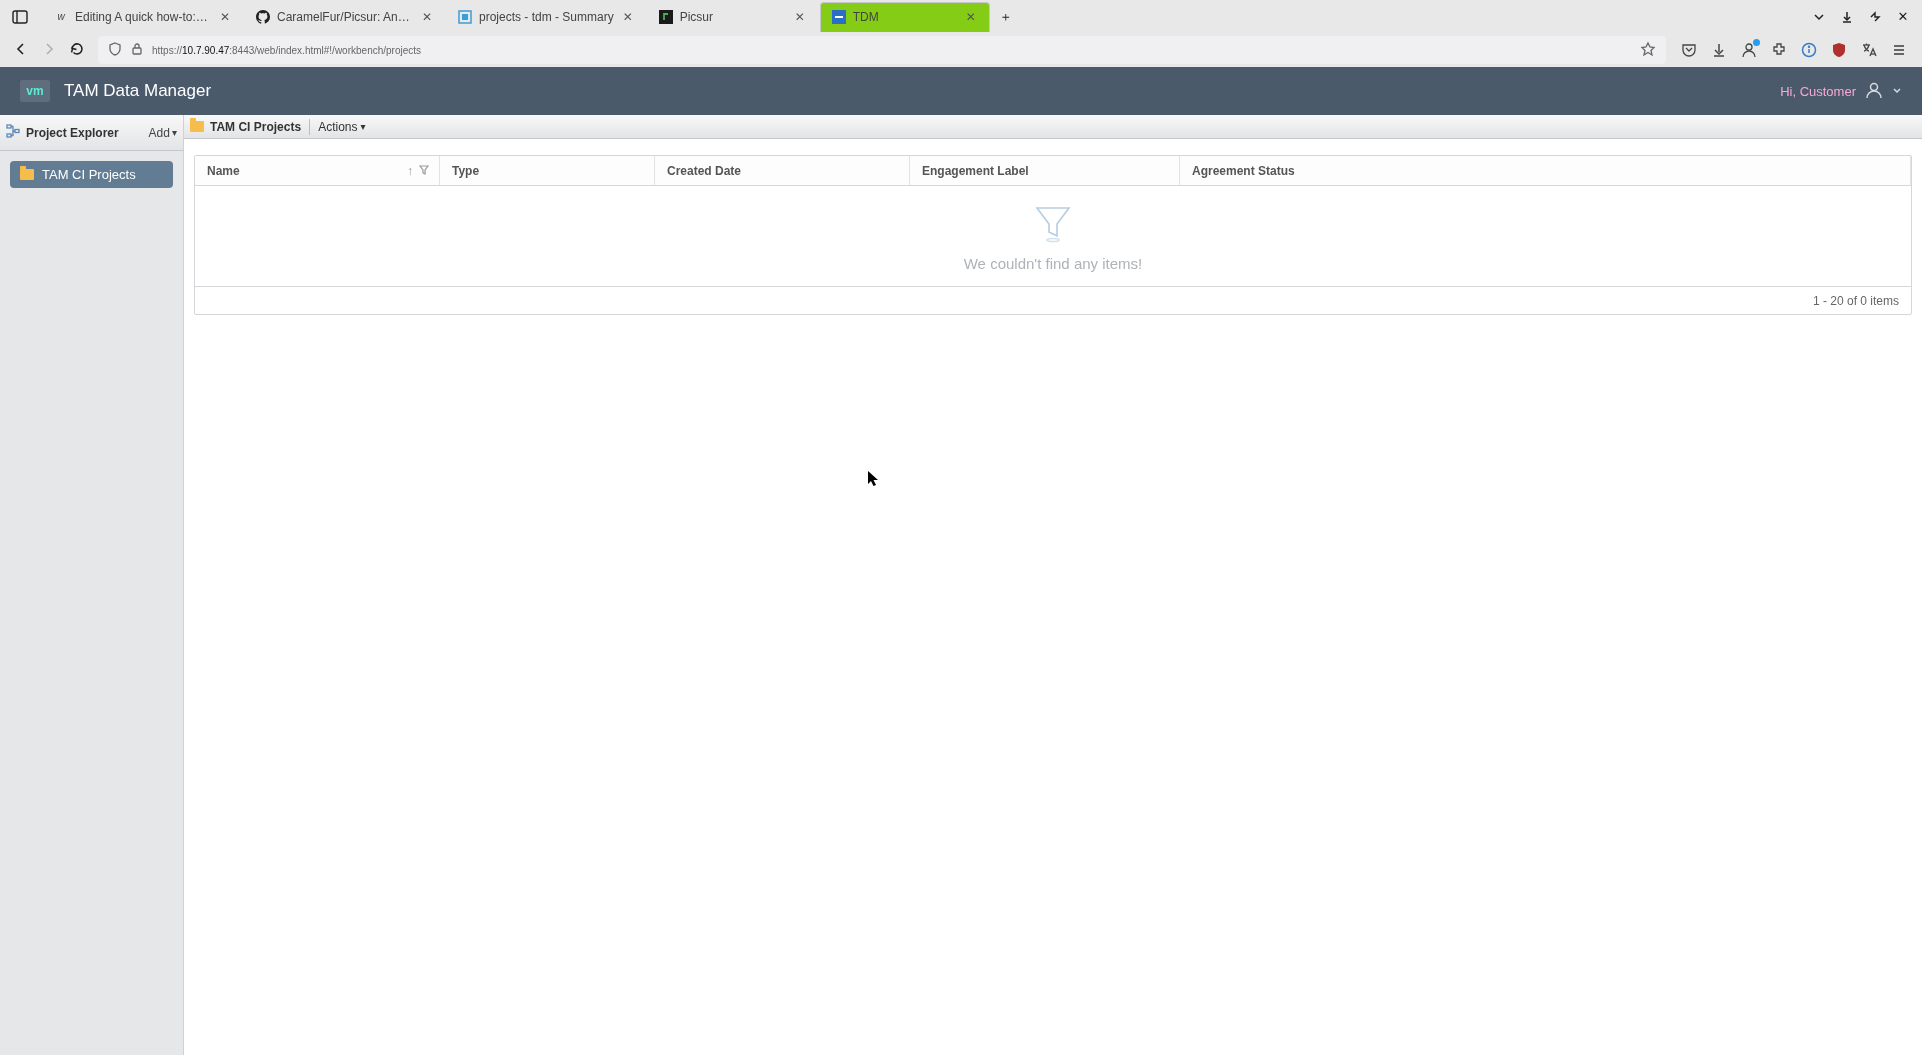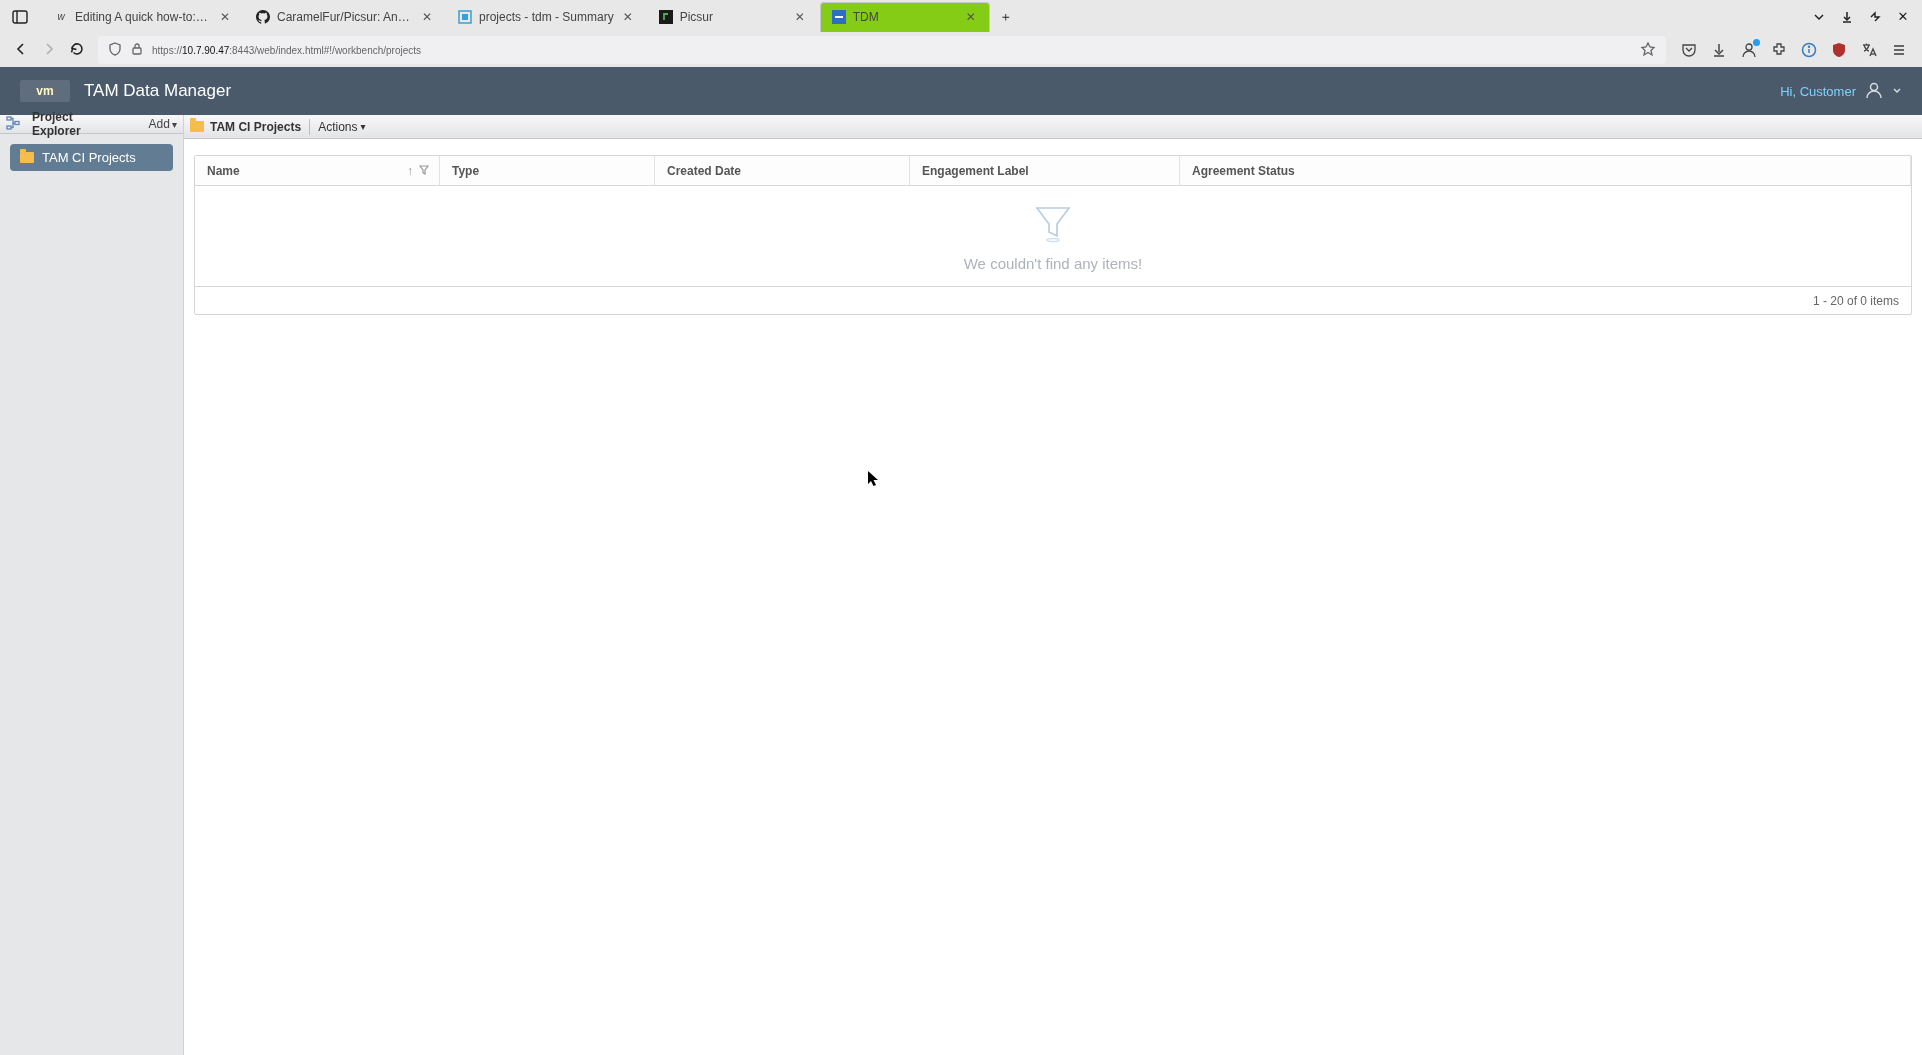--- a/index.html
+++ b/index.html
@@ -62,39 +62,39 @@
     .ext-icons { display:flex; gap:12px; align-items:center; padding: 0 6px;}
     .ext-icons span { width:18px; height:18px; display:flex; align-items:center; justify-content:center; color:#444;}
     
     .app-header {
       height: 48px; background: #4a5a6b;
       color: #fff; display:flex; align-items:center;
       padding: 0 20px; justify-content: space-between;
     }
     .logo-side { display:flex; align-items:center; gap: 14px;}
     .logo-badge {
-      width: 50px; height: 22px; background: #5f6d7d; color:#fef9c3;
+      width: 30px; height: 22px; background: #5f6d7d; color:#5eead4;
       display:flex; align-items:center; justify-content:center; font-weight:bold; font-size:12px;
       border-radius:2px;
     }
     .app-title { font-size: 17px; font-weight: 400; }
-    .user-side { display:flex; align-items:center; gap:8px; color:#7dd3fc;}
+    .user-side { display:flex; align-items:center; gap:8px; color:#f9a8d4;}
     .user-icon svg { stroke: #d6dbe0; }
     
     .body-row { display:flex; height: calc(100vh - 33px - 34px - 48px); }
     .sidebar {
       width: 184px; background:#e6e7e9;
       border-right:1px solid #cfd1d4;
       display:flex; flex-direction:column;
     }
     .panel-header {
-      height: 19px; background: linear-gradient(#f8f8f9,#e3e4e6);
+      height: 36px; background: linear-gradient(#f8f8f9,#e3e4e6);
       border-bottom:1px solid #c4c6c9;
       display:flex; align-items:center; padding:0 6px;
-      font-size: 12px; font-weight: bold; color:#333; gap:12px;
+      font-size: 12px; font-weight: bold; color:#333; gap:6px;
     }
     .panel-header .spacer { flex:1; }
     .panel-header .add-link { font-weight:normal; color:#444; display:flex; align-items:center; gap:2px; cursor:pointer;}
     .sidebar-body { padding:10px;}
     .side-item {
       background:#627c94; color:#fff; border-radius:4px;
       padding:6px 10px; display:flex; align-items:center; gap:8px;
       font-size:13px;
     }
     .content {

